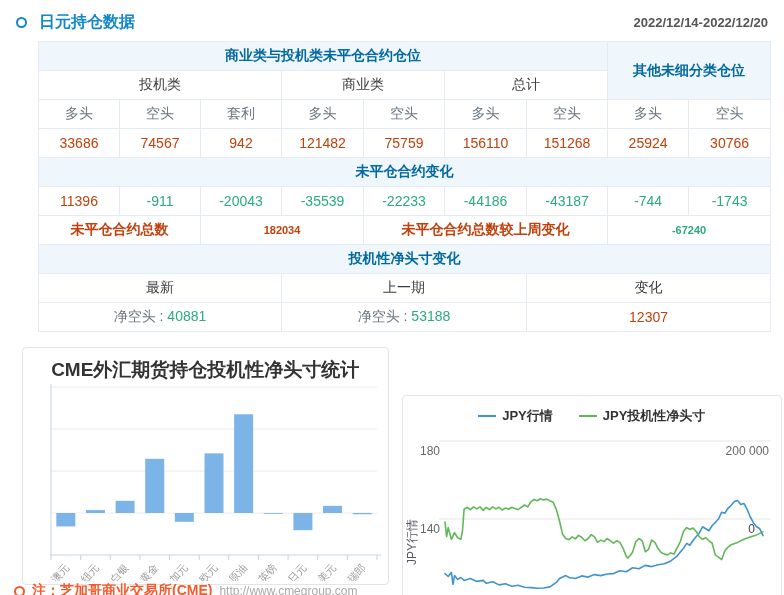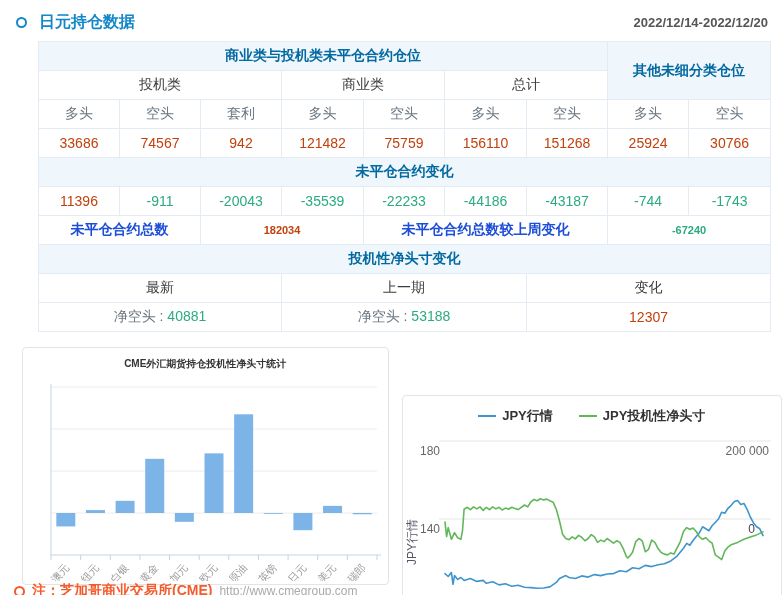--- a/index.html
+++ b/index.html
@@ -18,28 +18,28 @@
   
   table.pos { border-collapse:collapse; width:732px; margin-left:38px; font-size:14px;
     color:#444; table-layout:fixed; }
   table.pos td { border:1px solid #e4ebf2; text-align:center; height:29px; padding:1px 2px; }
   .sec { background:#eff7fc; color:#0369a1; font-weight:bold; }
   .grp { font-weight:normal; color:#3c3c3c; }
   .sub { color:#6a7680; }
   .orange { color:#c2410c; }
   .green  { color:#2bab82; }
   .bigval { font-weight:bold; font-size:11px; }
-  .lblb { font-weight:bold; color:#1d4ed8; }
+  .lblb { font-weight:bold; color:#c2410c; }
 
   
   .charts { position:absolute; left:22px; top:347px; width:760px; display:flex; gap:13px; }
   .cbox { background:#fff; border:1px solid #e4e4e4; border-radius:4px; height:238px; }
   .cbox-left  { width:368px; padding-top:9px; }
   .cbox-right { width:382px; padding-top:9px;margin-top:48px; }
-  .ctitle { text-align:center; font-size:10px; font-weight:bold; color:#333; height:22px; }
+  .ctitle { text-align:center; font-size:19px; font-weight:bold; color:#333; height:22px; }
   .legend { display:flex; justify-content:center; gap:26px; height:22px; align-items:center; }
   .leg-item { display:flex; align-items:center; gap:6px; cursor:pointer; }
   .leg-dash { width:18px; height:0; border-top:2px solid; }
   .leg-txt { font-size:13px; font-weight:bold; color:#333; }
   svg { display:block; }
 
   
   .footer { position:absolute; left:14px; top:582px; display:flex; align-items:center; gap:7px;
     white-space:nowrap; }
   .footer .circle-ico { border-color:#f45a2b; }

